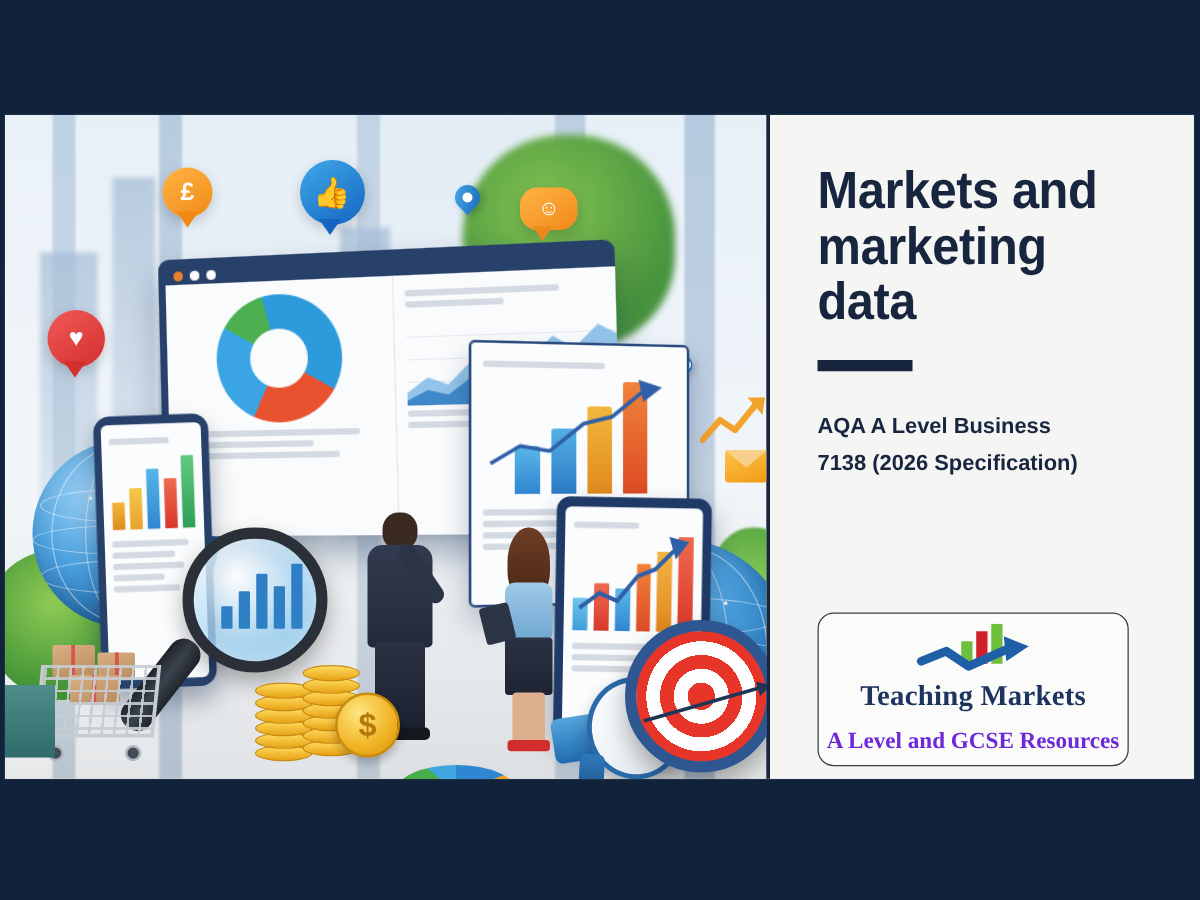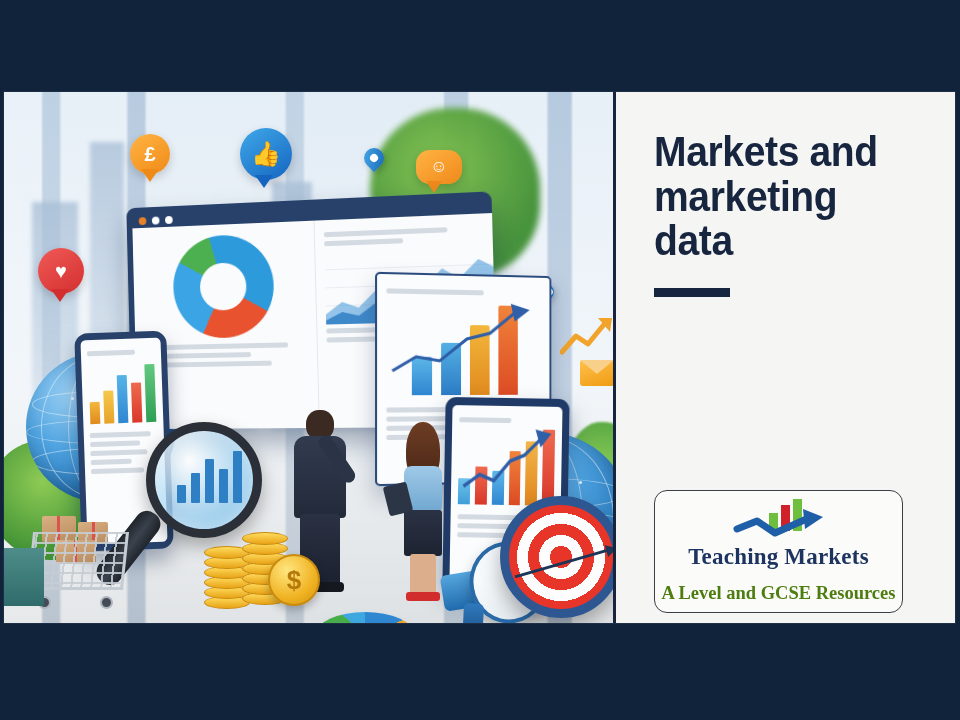--- a/index.html
+++ b/index.html
@@ -271,21 +271,21 @@
     border:1.5px solid #3a3f47; border-radius:13px;
     display:flex; flex-direction:column; align-items:center; justify-content:center;
   }
   #logomark{ width:96px; height:44px; margin-bottom:2px; }
   #logo-name{
     font-family:"Liberation Serif", serif; font-weight:bold;
     font-size:23px; color:#1d3461; line-height:1.05; letter-spacing:.2px;
   }
   #logo-tag{
     font-family:"Liberation Serif", serif; font-weight:bold;
-    font-size:18.5px; color:#4d7c0f; line-height:1.2; margin-top:13px;
+    font-size:18.5px; color:#6d28d9; line-height:1.2; margin-top:13px;
   }
 </style>
 </head>
 <body>
 
 <div id="slide">
   <div id="panel">
 
     <div id="illustration">
       <div class="sky"></div>
@@ -498,20 +498,24 @@
     </div>
 
     <div id="textpanel">
       <h1 id="title">
         <span>Markets and</span><br>
         <span>marketing data</span>
       </h1>
 
       <div id="accentbar"></div>
 
+      <div id="subtitle">
+        <div>AQA A Level Business</div>
+        <div>7138 (2026 Specification)</div>
+      </div>
 
       <div id="logobox">
         <svg id="logomark" viewBox="0 0 96 44">
           <rect x="38" y="14" width="9" height="18" fill="#6fbf3f"></rect>
           <rect x="50" y="6" width="9" height="26" fill="#d0212a"></rect>
           <rect x="62" y="0" width="9" height="32" fill="#6fbf3f"></rect>
           <polyline points="6,30 26,22 44,34 62,26 80,18" fill="none" stroke="#1f5fa8" stroke-width="7" stroke-linejoin="round" stroke-linecap="round"></polyline>
           <polygon points="72,10 92,18 74,30" fill="#1f5fa8"></polygon>
         </svg>
         <div id="logo-name">Teaching Markets</div>

